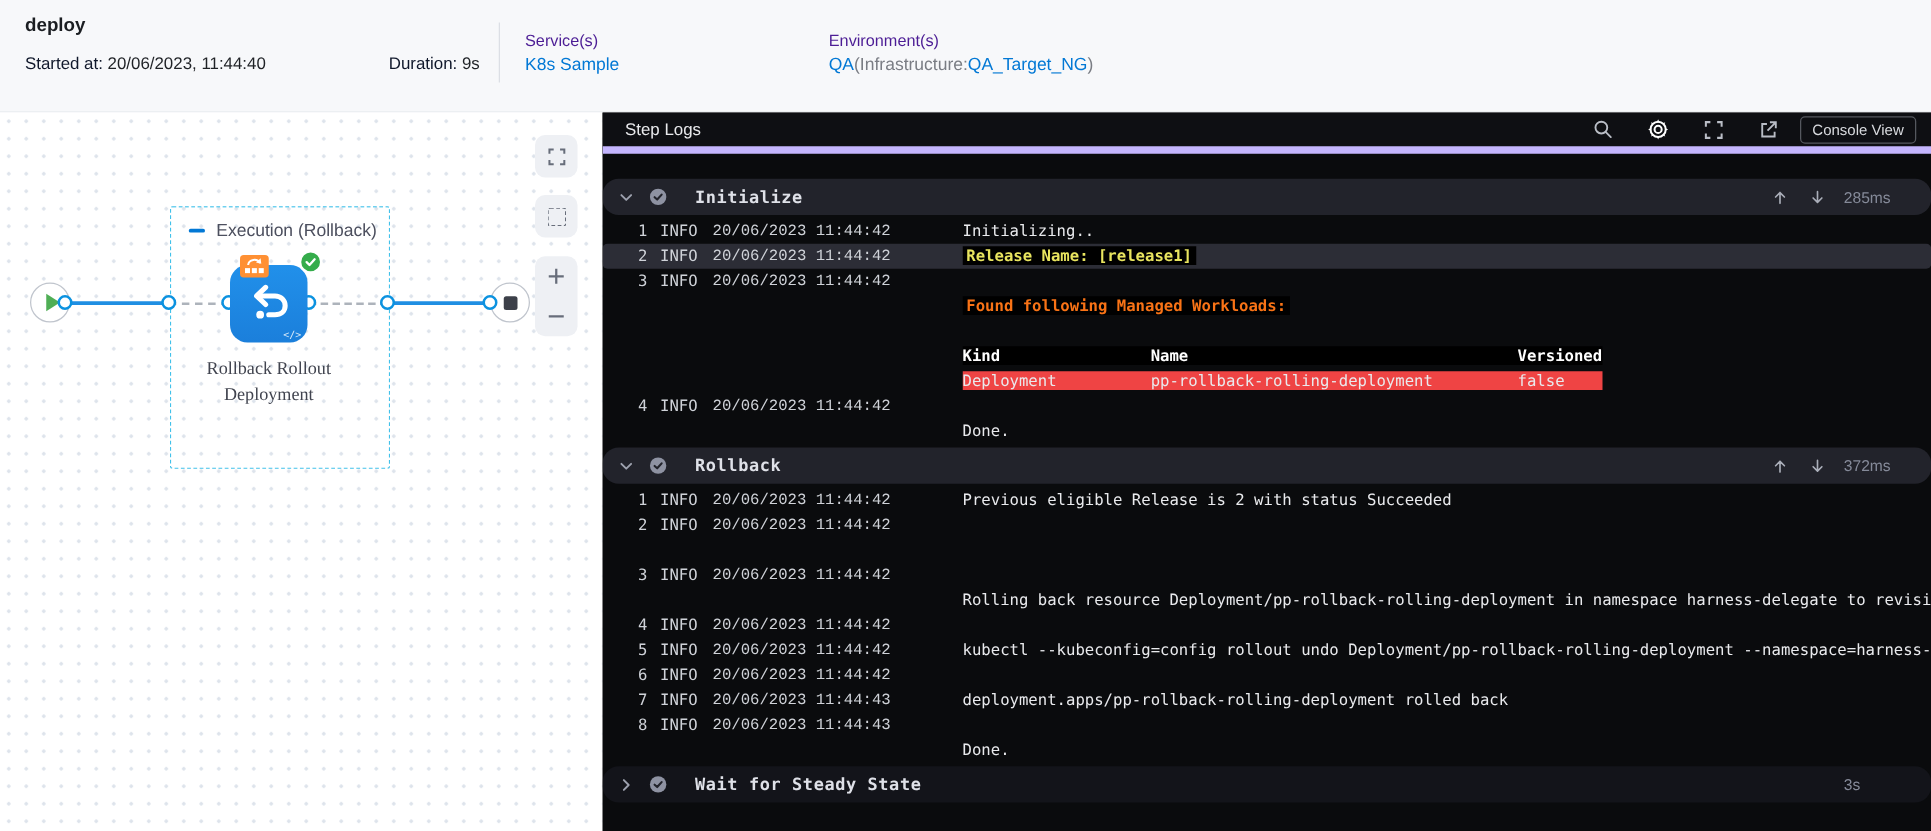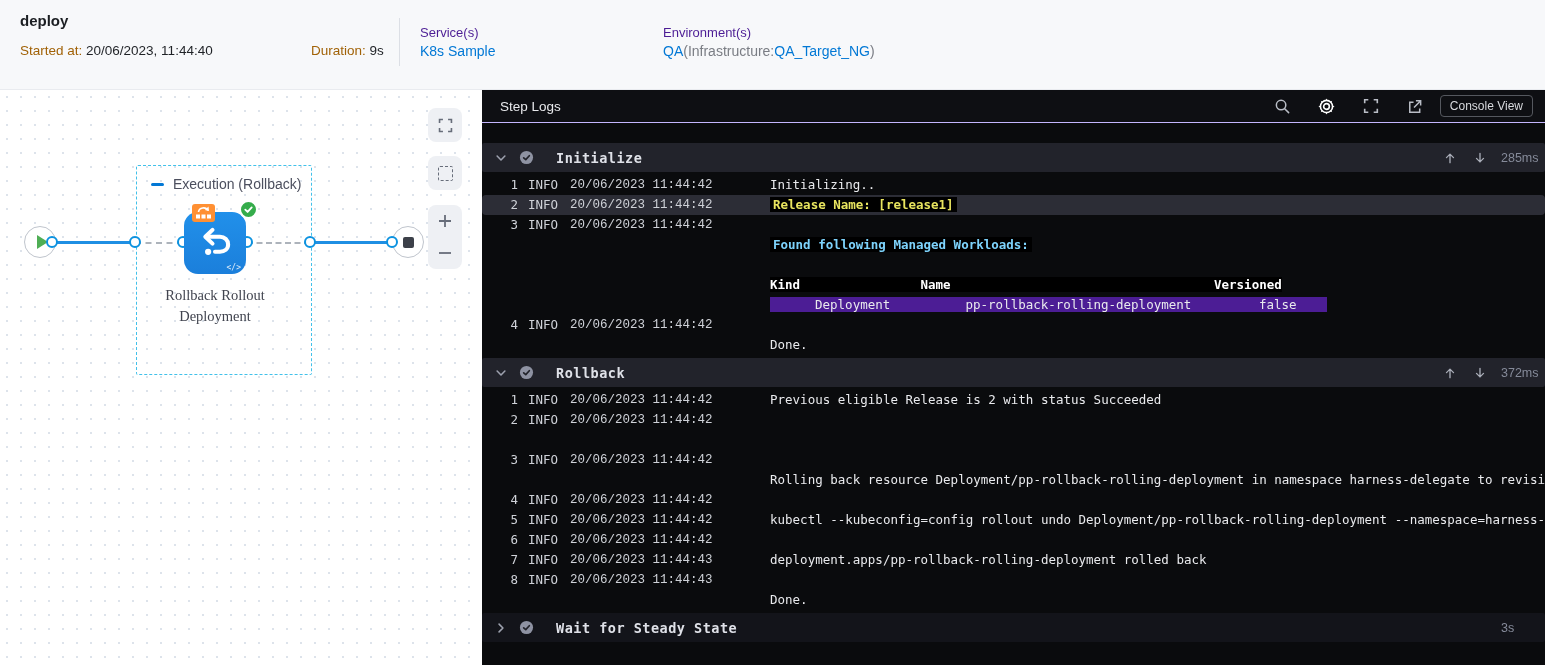--- a/index.html
+++ b/index.html
@@ -8,21 +8,21 @@
     width:1545px; height:665px; overflow:hidden; position:relative;
     font-family:"Liberation Sans", sans-serif; background:#ffffff;
   }
   
   .top-header {
     position:absolute; top:0; left:0; width:1545px; height:90px;
     background:#f7f8fa; border-bottom:1px solid #e9ebef;
   }
   .th-title { position:absolute; left:20px; top:12px; font-size:15px; font-weight:bold; color:#1b1e22; }
   .th-row { position:absolute; top:43px; font-size:13.5px; color:#1f2226; }
-  .th-lbl { color:#a16207; }
+  .th-lbl { color:#0f172a; }
   .th-divider { position:absolute; left:399px; top:18px; height:48px; width:1px; background:#dcdfe5; }
   .th-block-label { position:absolute; top:25px; font-size:13px; font-weight:500; color:#4c1d95; }
   .th-block-value { position:absolute; top:43px; font-size:14px; }
   .link { color:#0278d5; cursor:pointer; }
   .dim { color:#7a7d84; }
 
   
   .main { position:absolute; top:90px; left:0; width:1545px; height:575px; }
 
   
@@ -78,34 +78,34 @@
   .ctrl.single { height:34px; }
   .ctrl-fit { top:18px; }
   .ctrl-marquee { top:66px; }
   .ctrl-zoom { top:115px; height:64px; }
   .ctrl-half { height:32px; width:34px; display:flex; align-items:center; justify-content:center; cursor:pointer; }
   .marquee-sq { width:15px; height:15px; border:1.6px dashed #676d7a; border-radius:2px; }
 
   
   .logs-panel { position:absolute; left:482px; top:0; width:1063px; height:575px; background:#0a0b0d; overflow:hidden; }
   .logs-toolbar {
-    height:33px; background:#0e0f13; border-bottom:1px solid #c4b5fd;
+    height:33px; background:#0e0f13; border-bottom:6px solid #c4b5fd;
     display:flex; align-items:center; padding:0 12px 0 18px;
   }
   .logs-title { font-size:13.5px; color:#e8e9ec; flex:1; }
   .tb-icon { margin-left:14px; width:30px; height:24px; display:flex; align-items:center; justify-content:center; cursor:pointer; }
   .console-btn {
     margin-left:10px; border:1px solid #55585f; border-radius:4px; padding:3px 9px;
     font-size:12px; color:#d8dade; background:transparent; cursor:pointer; white-space:nowrap;
   }
   .log-scroll { position:absolute; top:33px; left:0; right:0; bottom:0; overflow:hidden; }
 
   .section-header {
-    height:29px; margin-top:3px; background:#22232b; border-radius:2px;
-    display:flex; align-items:center; padding:0 2px 0 12px; cursor:pointer;
+    height:29px; margin-top:3px; background:#22232b; border-radius:13px;
+    display:flex; align-items:center; padding:0 28px 0 12px; cursor:pointer;
   }
   .section-header.first { margin-top:20px; }
   .section-header.collapsed { background:#13141a; }
   .sec-chevron { width:18px; display:flex; align-items:center; }
   .sec-check { margin-left:7px; display:flex; align-items:center; }
   .sec-title {
     margin-left:22px; font-family:"DejaVu Sans Mono", monospace; font-size:13.5px;
     font-weight:bold; color:#dfe1e8; letter-spacing:0.5px; flex:1;
   }
   .sec-arrow { margin-left:16px; display:flex; align-items:center; cursor:pointer; }
@@ -115,23 +115,23 @@
   .log-row {
     display:flex; height:20px; line-height:20px; white-space:pre;
     font-family:"DejaVu Sans Mono", monospace; font-size:12.5px; color:#e9eaed;
   }
   .log-row.selected { background:#2c2d36; border-radius:4px; }
   .ln { width:18px; margin-left:18px; text-align:right; color:#cfd2d8; }
   .lv { width:42px; margin-left:10px; color:#cfd2d8; }
   .ts { width:200px; color:#cfd2d8;font-family:Liberation Mono, monospace; }
   .msg { flex:1; overflow:hidden; }
   .chip-yellow { color:#e9e55f; background:#000; font-weight:bold; padding:0 3px; }
-  .chip-cyan { color:#7dd3fc; background:#000; font-weight:bold; padding:0 3px; }
+  .chip-cyan { color:#f97316; background:#000; font-weight:bold; padding:0 3px; }
   .chip-tblh { color:#ffffff; background:#000; font-weight:bold; }
-  .chip-tblr { color:#e9eaed; background:#4c1d95;padding-left:45px; }
+  .chip-tblr { color:#e9eaed; background:#ef4444; }
 </style>
 </head>
 <body>
 
 <div class="top-header">
   <div class="th-title">deploy</div>
   <div class="th-row" style="left:20px;">
     <span class="th-lbl">Started at:</span><span> 20/06/2023, 11:44:40</span>
   </div>
   <div class="th-row" style="left:311px;">

